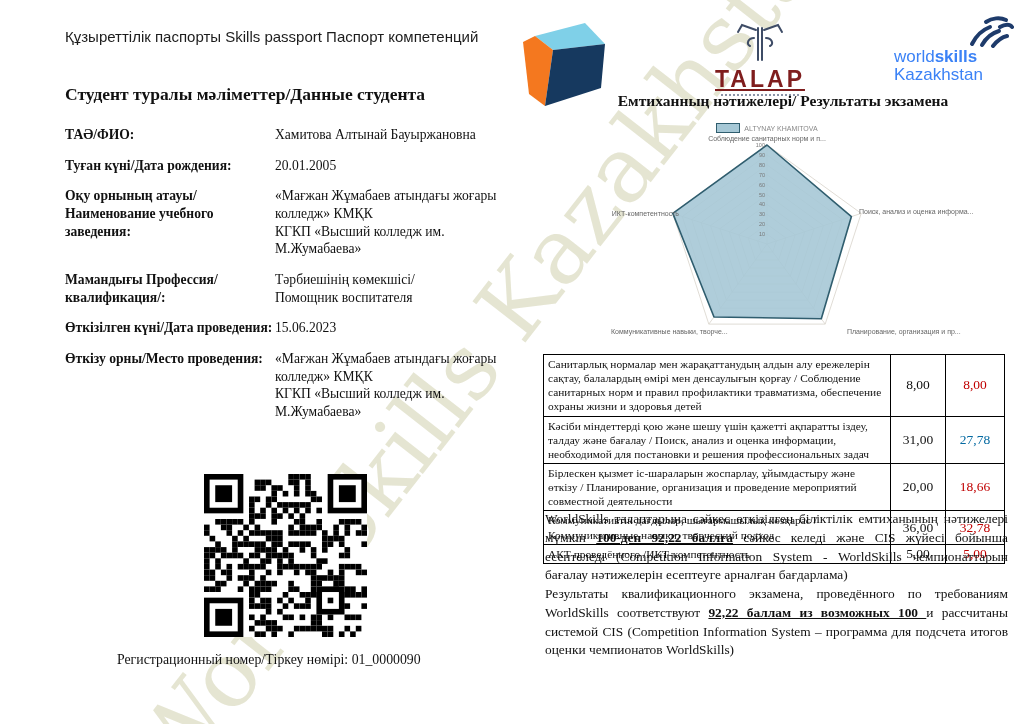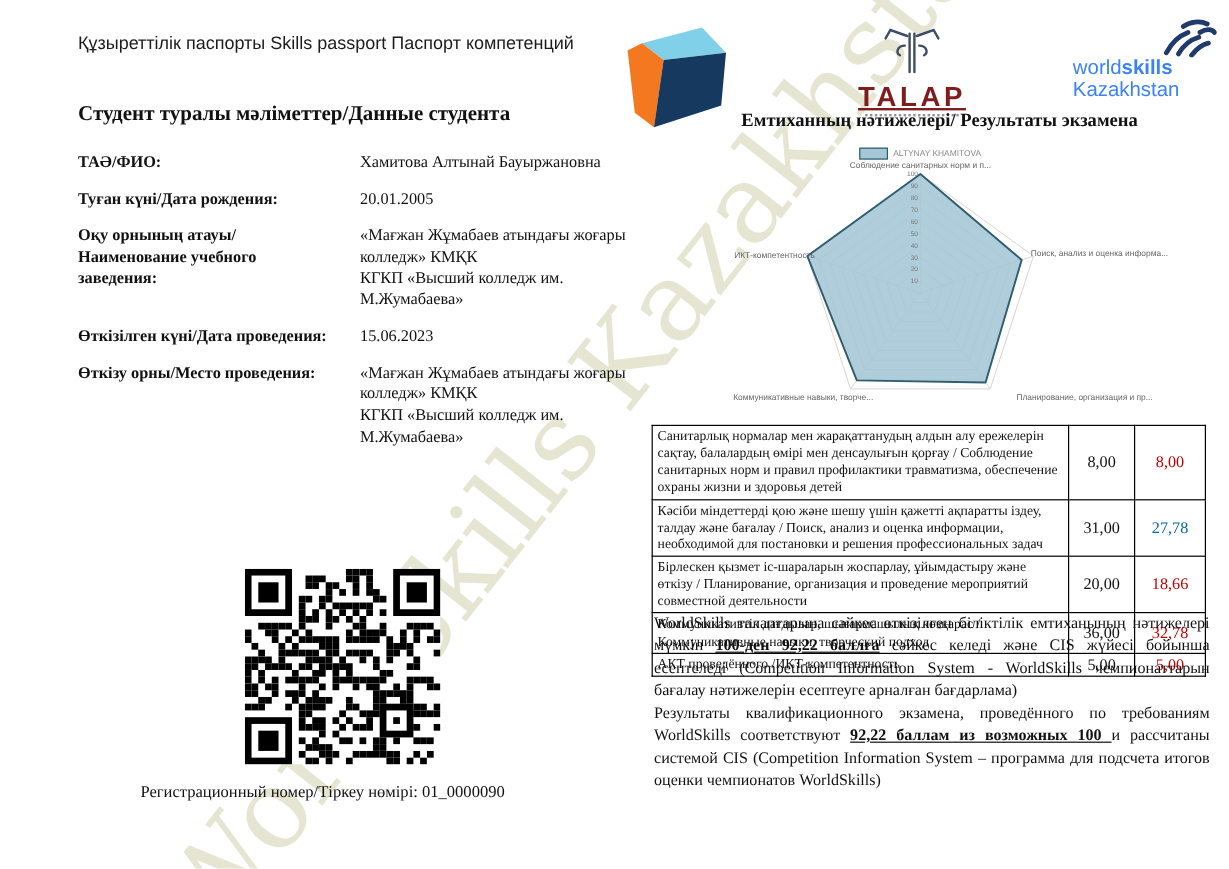--- a/index.html
+++ b/index.html
@@ -11,21 +11,21 @@
   #watermark{position:absolute;left:-20px;top:360px;width:900px;
     transform:rotate(-52deg);transform-origin:center;
     font-family:"DejaVu Serif",serif;font-size:92px;white-space:nowrap;
     color:rgba(207,207,173,0.55);pointer-events:none;text-align:center;}
 
   
   #doc-title{left:65px;top:28px;font-family:"Liberation Sans",sans-serif;
     font-size:15px;color:#1c1c1c;}
   #student-heading{left:65px;top:84px;font-size:17.5px;font-weight:bold;}
   #fields{left:65px;top:126px;width:462px;}
-  .field{display:flex;margin-bottom:13px;gap:25px;}
+  .field{display:flex;margin-bottom:13px;}
   .flabel{width:210px;font-weight:bold;font-size:13.6px;line-height:1.3;flex:none;}
   .fvalue{flex:1;font-size:13.6px;line-height:1.3;white-space:pre-line;}
   #qr-wrap{left:204px;top:474px;width:163px;height:163px;}
   #registration{left:117px;top:652px;font-size:13.8px;font-weight:normal;}
 
   
   #cube-logo{left:514px;top:18px;}
   #talap-logo{left:700px;top:22px;width:120px;text-align:center;color:#7f1d1d;text-decoration:underline;}
   #talap-text{font-family:"Liberation Sans",sans-serif;font-size:23px;font-weight:bold;
     letter-spacing:3px;line-height:1;margin-top:2px;}
@@ -79,20 +79,25 @@
         <div class="fvalue">Хамитова Алтынай Бауыржановна</div>
       </div>
       <div class="field">
         <div class="flabel">Туған күні/Дата рождения:</div>
         <div class="fvalue">20.01.2005</div>
       </div>
       <div class="field">
         <div class="flabel">Оқу орнының атауы/Наименование учебного заведения:</div>
         <div class="fvalue">«Мағжан Жұмабаев атындағы жоғары колледж» КМҚК
 КГКП «Высший колледж им. М.Жумабаева»</div>
+      </div>
+      <div class="field">
+        <div class="flabel">Мамандығы Профессия/квалификация/:</div>
+        <div class="fvalue">Тәрбиешінің көмекшісі/
+Помощник воспитателя</div>
       </div>
       <div class="field">
         <div class="flabel">Өткізілген күні/Дата проведения:</div>
         <div class="fvalue">15.06.2023</div>
       </div>
       <div class="field">
         <div class="flabel">Өткізу орны/Место проведения:</div>
         <div class="fvalue">«Мағжан Жұмабаев атындағы жоғары колледж» КМҚК
 КГКП «Высший колледж им. М.Жумабаева»</div>
       </div>

